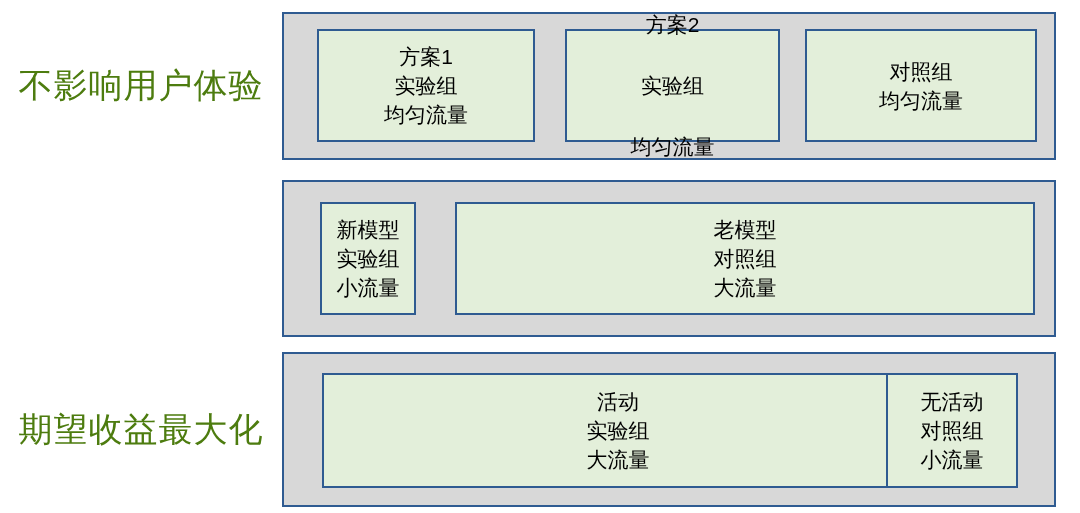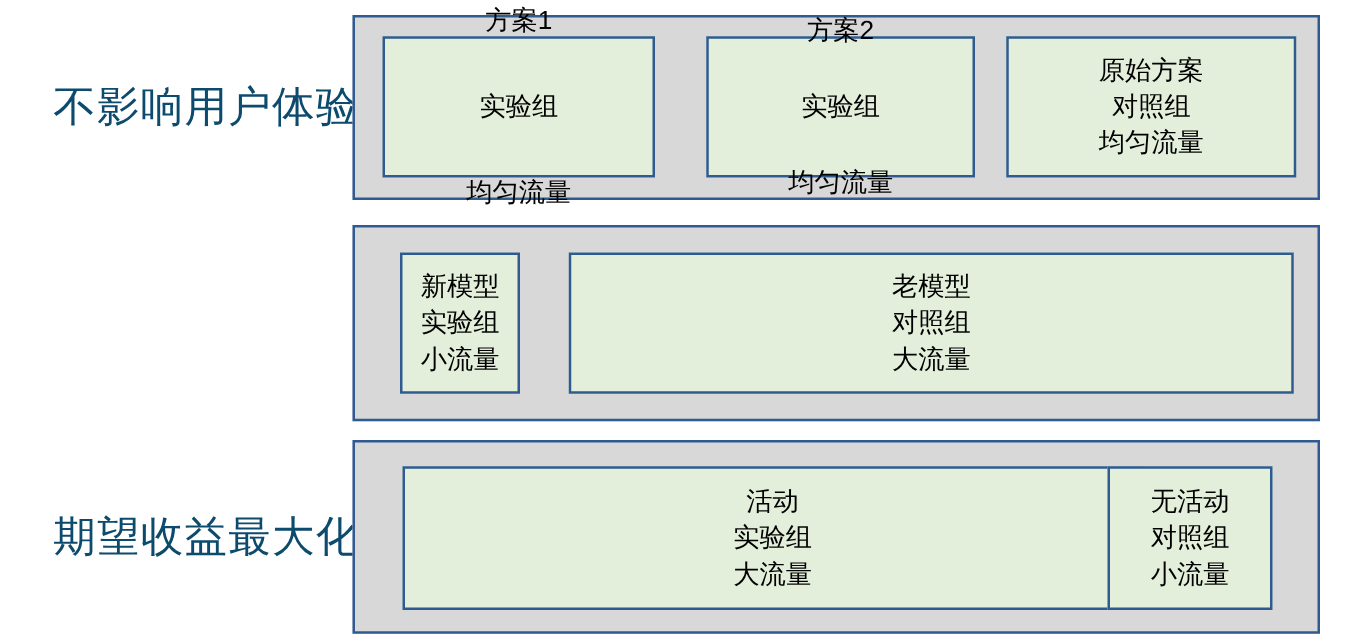--- a/index.html
+++ b/index.html
@@ -19,23 +19,22 @@
   
   .row-label {
     position: absolute;
     left: 0;
     width: 282px;
     display: flex;
     align-items: center;
     justify-content: center;
     font-size: 34px;
     letter-spacing: 1px;
-    color: #0c4a6e;
+    color: #4d7c0f;
     white-space: nowrap;
-    padding-left: 24px;
   }
   .label-1 { top: 12px;  height: 148px; }
   .label-2 { top: 180px; height: 157px; }
   .label-3 { top: 352px; height: 155px; }
 
   
   .container {
     position: absolute;
     left: 282px;
     width: 774px;
@@ -56,21 +55,21 @@
     display: flex;
     flex-direction: column;
     align-items: center;
     justify-content: center;
     text-align: center;
     font-size: 21px;
     line-height: 29px;
     color: #000000;
   }
   
-  .r1b1 { left: 22px;  top: 15px; width: 218px; height: 113px; gap: 40px; }
+  .r1b1 { left: 33px;  top: 15px; width: 218px; height: 113px; }
   .r1b2 { left: 281px; top: 15px; width: 215px; height: 113px; gap: 32px; }
   .r1b3 { left: 521px; top: 15px; width: 232px; height: 113px; }
   
   .r2b1 { left: 36px;  top: 20px; width: 96px; height: 113px; }
   .r2b2 { left: 171px; top: 20px; width: 580px; height: 113px; }
   
   .r3b1 { left: 38px;  top: 19px; width: 592px; height: 115px; }
   .r3b2 { left: 602px; top: 19px; width: 132px; height: 115px; }
 </style>
 </head>
@@ -85,21 +84,20 @@
       <div>方案1</div>
       <div>实验组</div>
       <div>均匀流量</div>
     </div>
     <div class="box r1b2">
       <div>方案2</div>
       <div>实验组</div>
       <div>均匀流量</div>
     </div>
     <div class="box r1b3">
-      <div>原始方案</div>
       <div>对照组</div>
       <div>均匀流量</div>
     </div>
   </div>
 
 
   <div class="container container-2">
     <div class="box r2b1">
       <div>新模型</div>
       <div>实验组</div>

